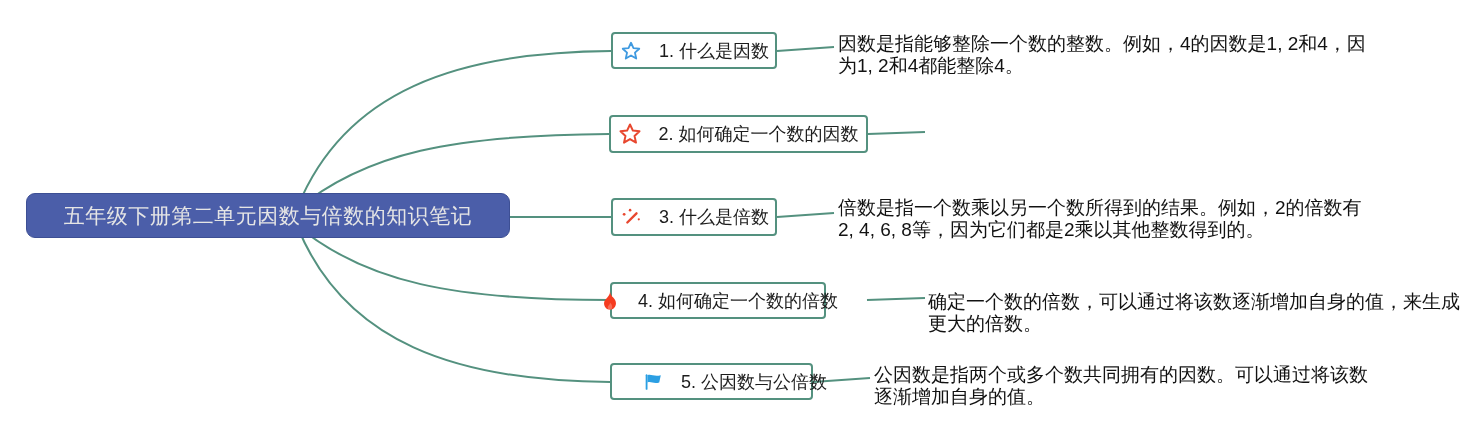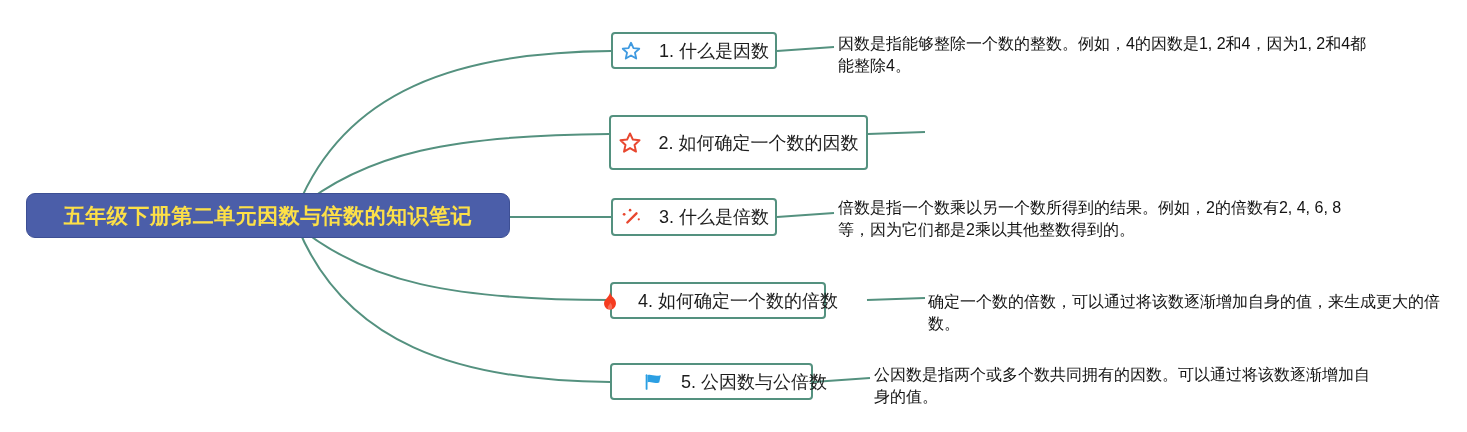--- a/index.html
+++ b/index.html
@@ -12,39 +12,39 @@
   }
   svg.edges{position:absolute;left:0;top:0;z-index:0;}
   .edge{fill:none;stroke:#54917f;stroke-width:2;}
   .root-node{
     position:absolute;left:26px;top:193px;width:484px;height:45px;
     background:#4b5ea9;border:1px solid #3d4f94;border-radius:9px;
     display:flex;align-items:center;justify-content:center;
     z-index:2;box-sizing:border-box;
   }
   .root-node .root-label{
-    font-size:21px;font-weight:bold;color:#fde047;letter-spacing:.5px;white-space:nowrap;
+    font-size:21px;font-weight:normal;color:#e5e5e5;letter-spacing:.5px;white-space:nowrap;
   }
   .branch-node{
     position:absolute;background:#ffffff;
     border:2px solid #54917f;border-radius:4px;
     display:flex;align-items:center;justify-content:center;gap:16px;
     z-index:2;box-sizing:border-box;
   }
   .branch-node .node-label{
     font-size:18px;color:#1c1c1c;white-space:nowrap;
   }
   .icon{display:inline-flex;width:24px;height:24px;align-items:center;justify-content:center;flex:0 0 auto;}
   .icon svg{display:block;}
   .note{
     position:absolute;z-index:1;
-    font-size:16px;line-height:22px;color:#121212;
+    font-size:19px;line-height:22px;color:#121212;
   }
   #b1{left:611px;top:32px;width:166px;height:37px;}
-  #b2{left:609px;top:115px;width:259px;height:55px;}
+  #b2{left:609px;top:115px;width:259px;height:38px;}
   #b3{left:611px;top:198px;width:166px;height:38px;}
   #b4{left:610px;top:282px;width:216px;height:37px;}
   #b5{left:610px;top:363px;width:203px;height:37px;padding-left:45px;}
   #n1{left:838px;top:33px;width:537px;}
   #n2{left:928px;top:125px;width:535px;}
   #n3{left:838px;top:197px;width:528px;}
   #n4{left:928px;top:291px;width:535px;}
   #n5{left:874px;top:364px;width:497px;}
 </style>
 </head>

